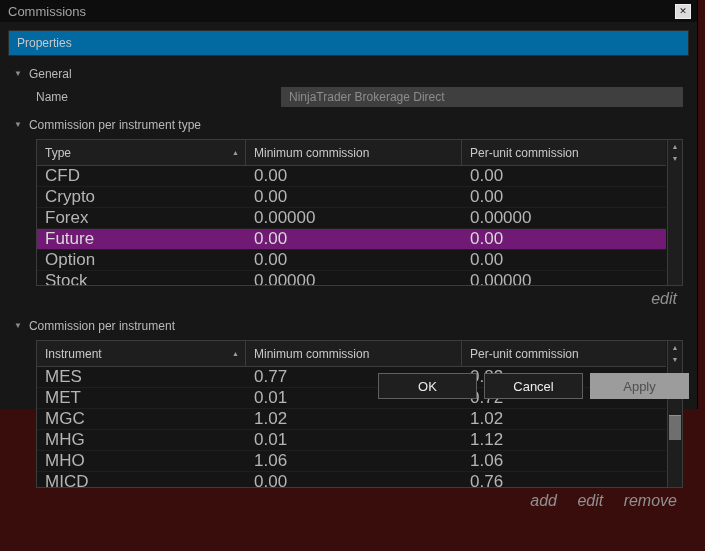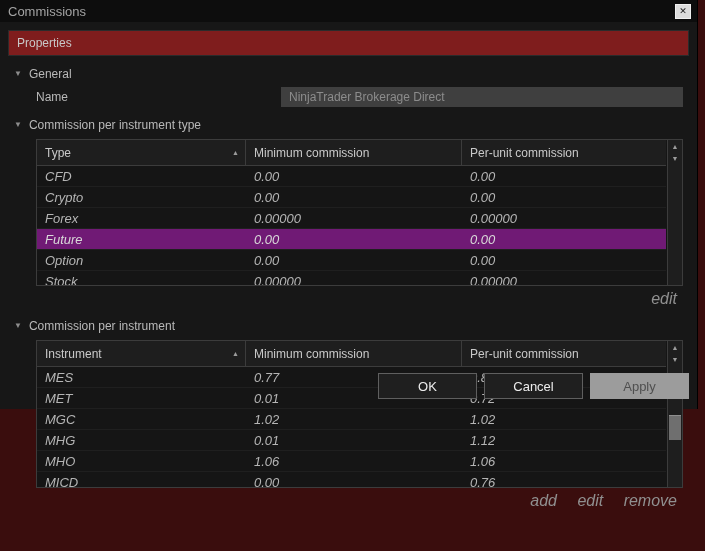--- a/index.html
+++ b/index.html
@@ -5,21 +5,21 @@
   * { box-sizing: border-box; margin: 0; padding: 0; }
   body { margin: 0; background: #2e0a0a; font-family: "Liberation Sans", sans-serif; }
   .screen { position: relative; width: 705px; height: 551px; background: #3a0d0d; overflow: hidden; }
   .dialog { position: absolute; left: 0; top: 0; width: 698px; height: 409px; background: #171717; border-right: 1px solid #000; }
 
   .titlebar { height: 22px; background: #0d0d0d; display: flex; align-items: center; padding: 0 6px 0 8px; }
   .title { color: #a3a3a3; font-size: 13px; flex: 1; }
   .close-btn { width: 16px; height: 15px; border: 1px solid #f0f0f0; background: #dcdcdc; color: #1a1a1a;
                font-size: 9px; line-height: 13px; text-align: center; cursor: default; }
 
-  .props-bar { margin: 8px 8px 0 8px; height: 26px; background: #7f1d1d; border: 1px solid #2b2b2b;
+  .props-bar { margin: 8px 8px 0 8px; height: 26px; background: #0369a1; border: 1px solid #2b2b2b;
                display: flex; align-items: center; padding-left: 8px; color: #c8c8c8; font-size: 12px; }
 
   .section-hdr { display: flex; align-items: center; gap: 7px; margin: 11px 0 0 14px; color: #b9b9b9; font-size: 12px; }
   .tri { color: #8c8c8c; font-size: 8px; line-height: 1; }
 
   .name-row { display: flex; align-items: center; margin: 6px 14px 0 36px; }
   .name-label { width: 245px; color: #b9b9b9; font-size: 12px; }
   .name-input { flex: 1; height: 20px; background: #3f3f3f; border: 1px solid #3f3f3f; color: #8c8c8c;
                 font-size: 12px; padding: 0 7px; font-family: inherit; }
 
@@ -31,21 +31,21 @@
   .thead { display: grid; grid-template-columns: 209px 216px 1fr; height: 26px; margin-right: 16px;
            background: #1e1e1e; border-bottom: 1px solid #3c3c3c; }
   .th { display: flex; align-items: center; justify-content: space-between; padding: 0 6px 0 8px;
         color: #c9c9c9; font-size: 12px; border-right: 1px solid #3c3c3c; }
   .th:last-child { border-right: none; }
   .sort { font-size: 7px; color: #9c9c9c; }
 
   .tbody { margin-right: 16px; height: 119px; overflow: hidden; }
   .tbody.t2 { height: 120px; }
   .tr { display: grid; grid-template-columns: 209px 216px 1fr; height: 21px; border-bottom: 1px solid #1f1f1f; }
-  .td { display: flex; align-items: center; padding-left: 8px; color: #b5b5b5; font-size: 13px; font-style: italic; }
+  .td { display: flex; align-items: center; padding-left: 8px; color: #b5b5b5; font-size: 17px; }
   .tr.selected { background: #701a75; }
   .tr.selected .td { color: #d9d9d9; }
 
   .links { margin: 4px 20px 0 0; text-align: right; font-size: 16px; font-style: italic; color: #909090; }
   .links span { margin-left: 16px; cursor: default; }
 
   .footer { position: absolute; right: 8px; bottom: 10px; display: flex; gap: 7px; }
   .btn { width: 99px; height: 26px; font-size: 13px; font-family: inherit; background: #1f1f1f;
          border: 1px solid #5f5f5f; color: #ececec; cursor: default; }
   .btn.apply { background: #9c9c9c; border-color: #9c9c9c; color: #4f4f4f; }

